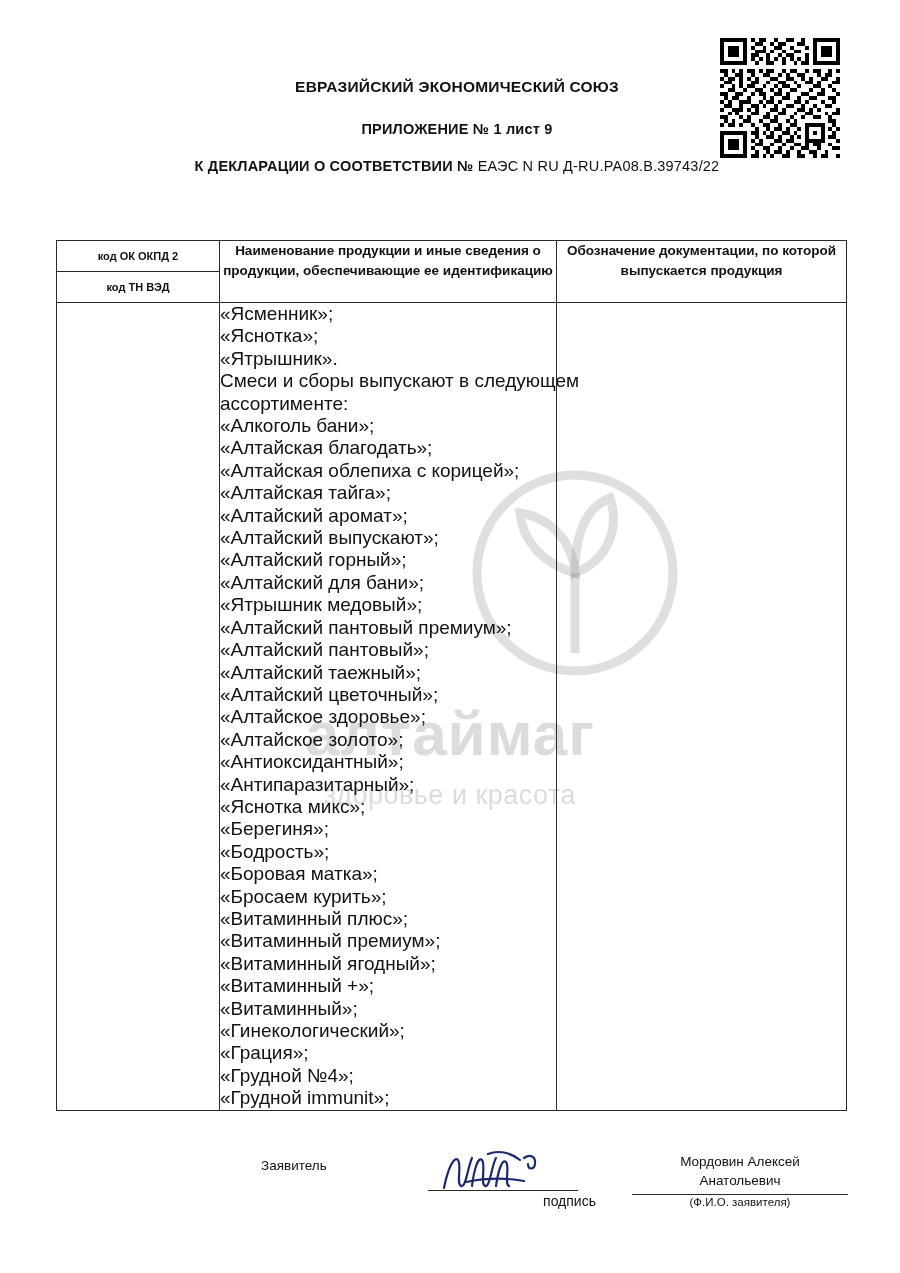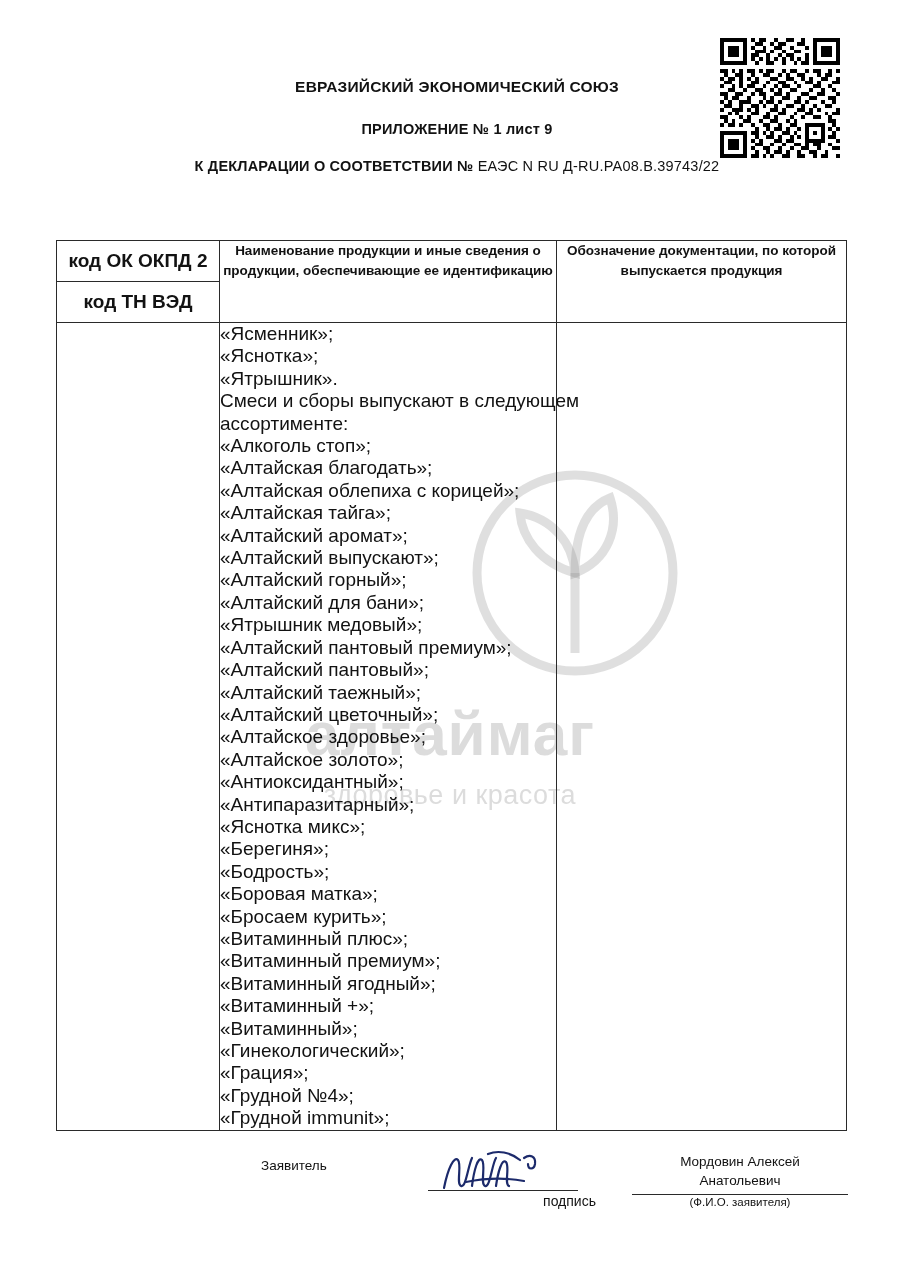--- a/index.html
+++ b/index.html
@@ -114,21 +114,21 @@
     text-align: center;
     font-weight: bold;
     font-size: 13.5px;
     line-height: 1.45;
     padding: 9px 8px 10px 8px;
   }
   .th-split { padding: 0; }
   .th-split .half {
     text-align: center;
     font-weight: bold;
-    font-size: 19px;
+    font-size: 11px;
     padding: 9px 6px 9px 6px;
   }
   .th-split .half.top { border-bottom: 1px solid #2a2a2a; }
 
   .body-cell {
     height: 790px;
     padding: 12px 10px 10px 16px;
   }
   .prod-list {
     margin: 0;
@@ -506,21 +506,21 @@
       </tr>
       <tr>
         <td class="body-cell empty-cell"></td>
         <td class="body-cell">
           <ul class="prod-list">
               <li>«Ясменник»;</li>
               <li>«Яснотка»;</li>
               <li>«Ятрышник».</li>
               <li>Смеси и сборы выпускают в следующем</li>
               <li>ассортименте:</li>
-              <li>«Алкоголь стоп»;</li>
+              <li>«Алкоголь бани»;</li>
               <li>«Алтайская благодать»;</li>
               <li>«Алтайская облепиха с корицей»;</li>
               <li>«Алтайская тайга»;</li>
               <li>«Алтайский аромат»;</li>
               <li>«Алтайский выпускают»;</li>
               <li>«Алтайский горный»;</li>
               <li>«Алтайский для бани»;</li>
               <li>«Ятрышник медовый»;</li>
               <li>«Алтайский пантовый премиум»;</li>
               <li>«Алтайский пантовый»;</li>

